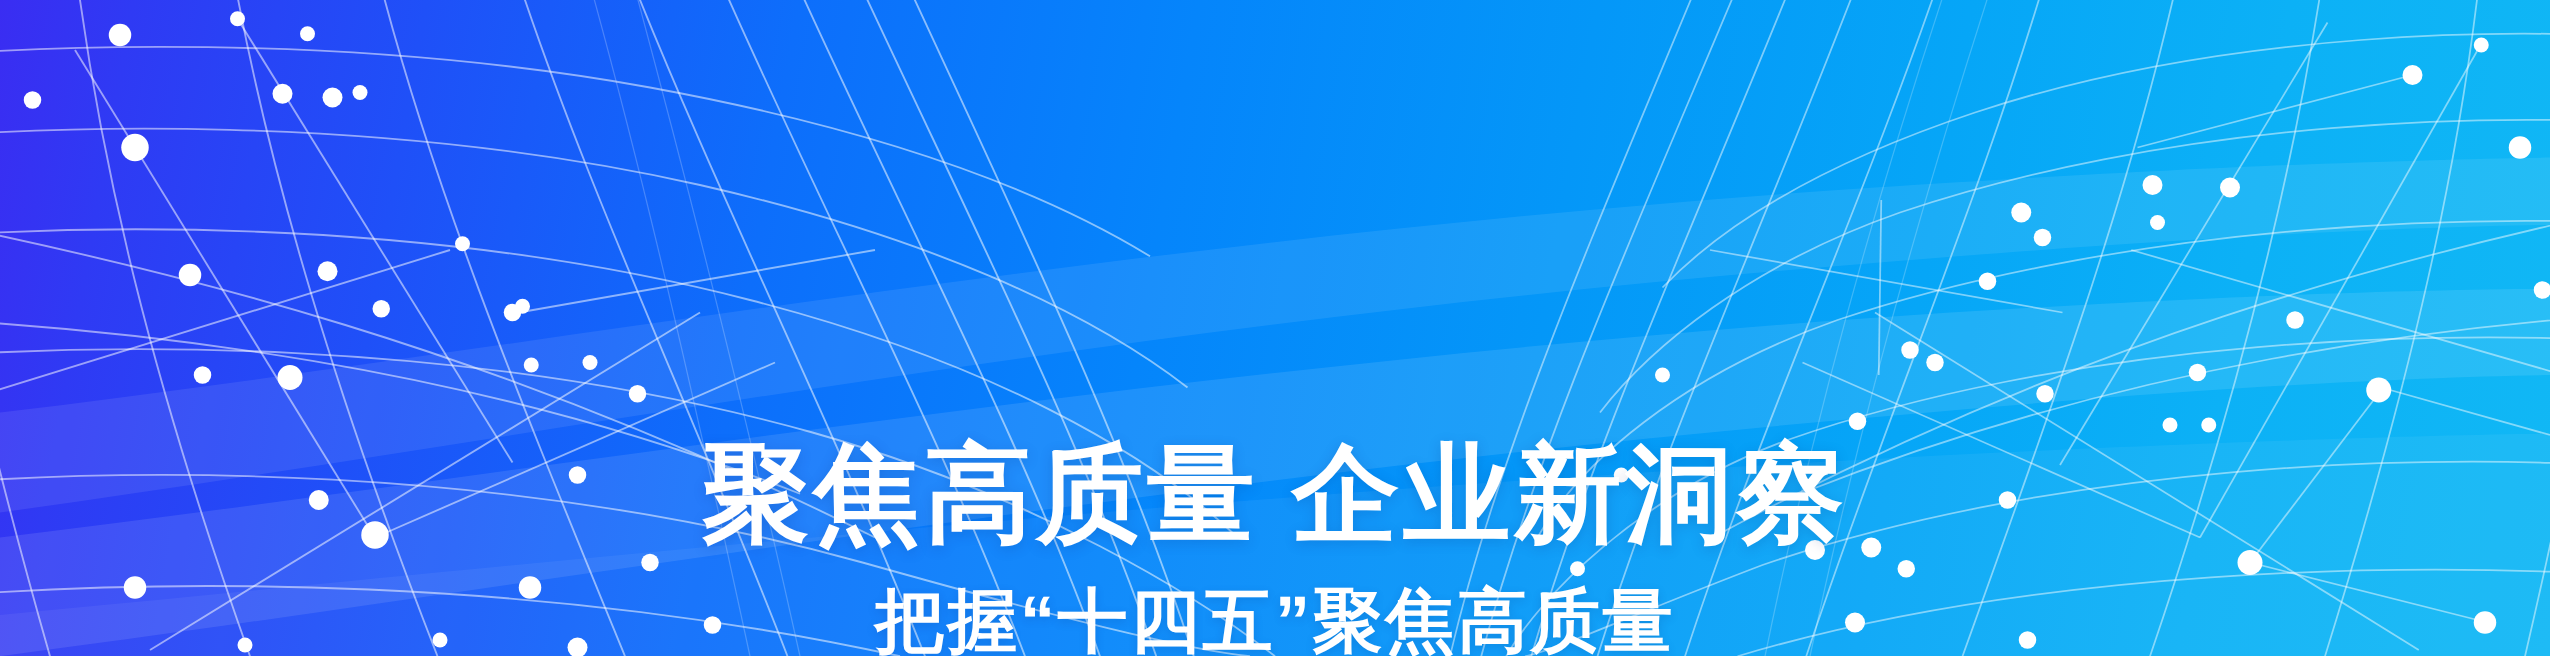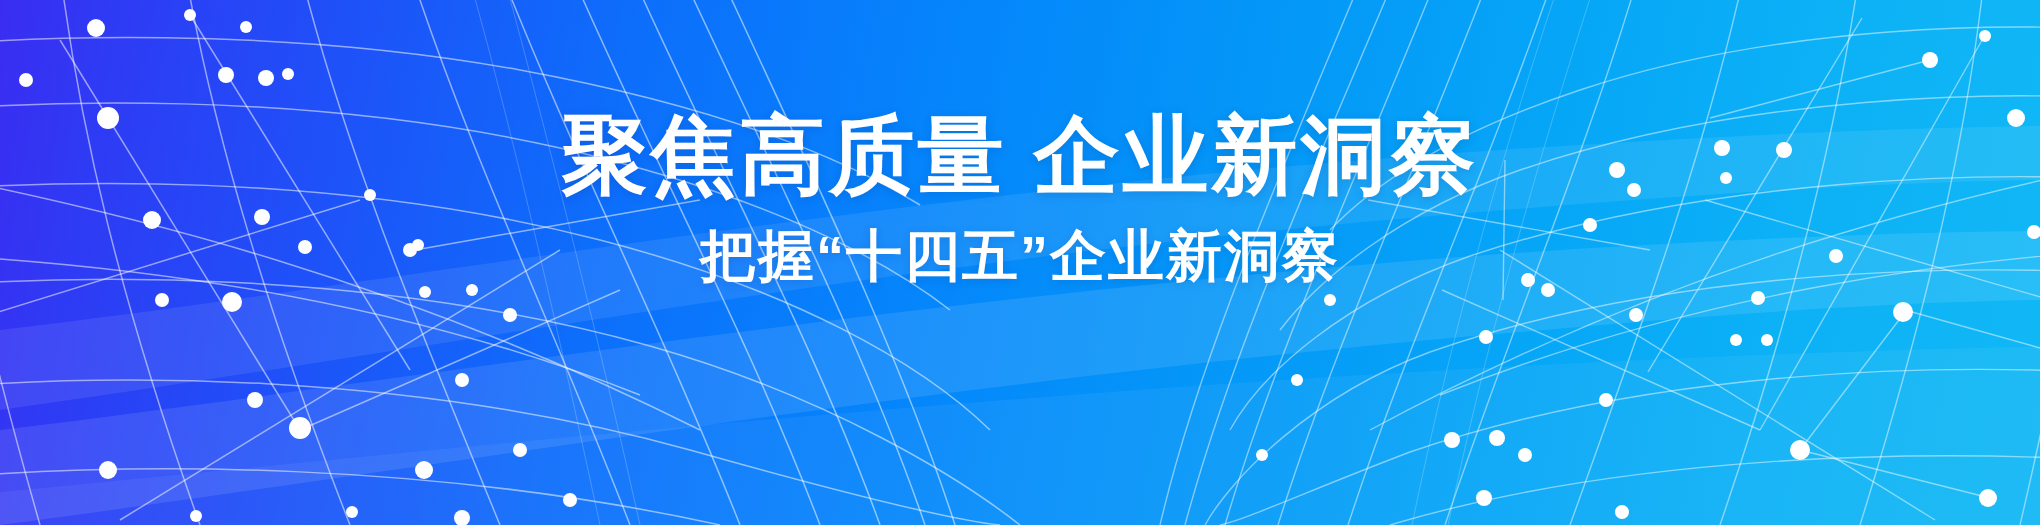--- a/index.html
+++ b/index.html
@@ -38,21 +38,21 @@
   
   .text-block {
     position: absolute;
     left: 0;
     top: 0;
     width: 2040px;
     height: 525px;
     display: flex;
     flex-direction: column;
     align-items: center;
-    justify-content: flex-start;
+    justify-content: flex-end;
     z-index: 10;
   }
   .title {
     margin-top: 112px;
     color: #ffffff;
     font-size: 86px;
     line-height: 1.0;
     font-weight: 700;
     letter-spacing: 3px;
     white-space: nowrap;
@@ -226,16 +226,16 @@
         <path d="M470,-20 C520,160 560,340 600,525"></path>
         <path d="M505,-20 C555,165 600,345 640,525"></path>
         <path d="M1560,-20 C1500,160 1450,340 1412,525"></path>
         <path d="M1596,-20 C1536,165 1486,345 1448,525"></path>
       </g>
     </svg>
   </div>
 
   <div class="text-block">
     <div class="title">聚焦高质量 企业新洞察</div>
-    <div class="subtitle">把握“十四五”企业新洞察</div>
+    <div class="subtitle">把握“十四五”聚焦高质量</div>
   </div>
 
 </div>
 
 </body></html>

